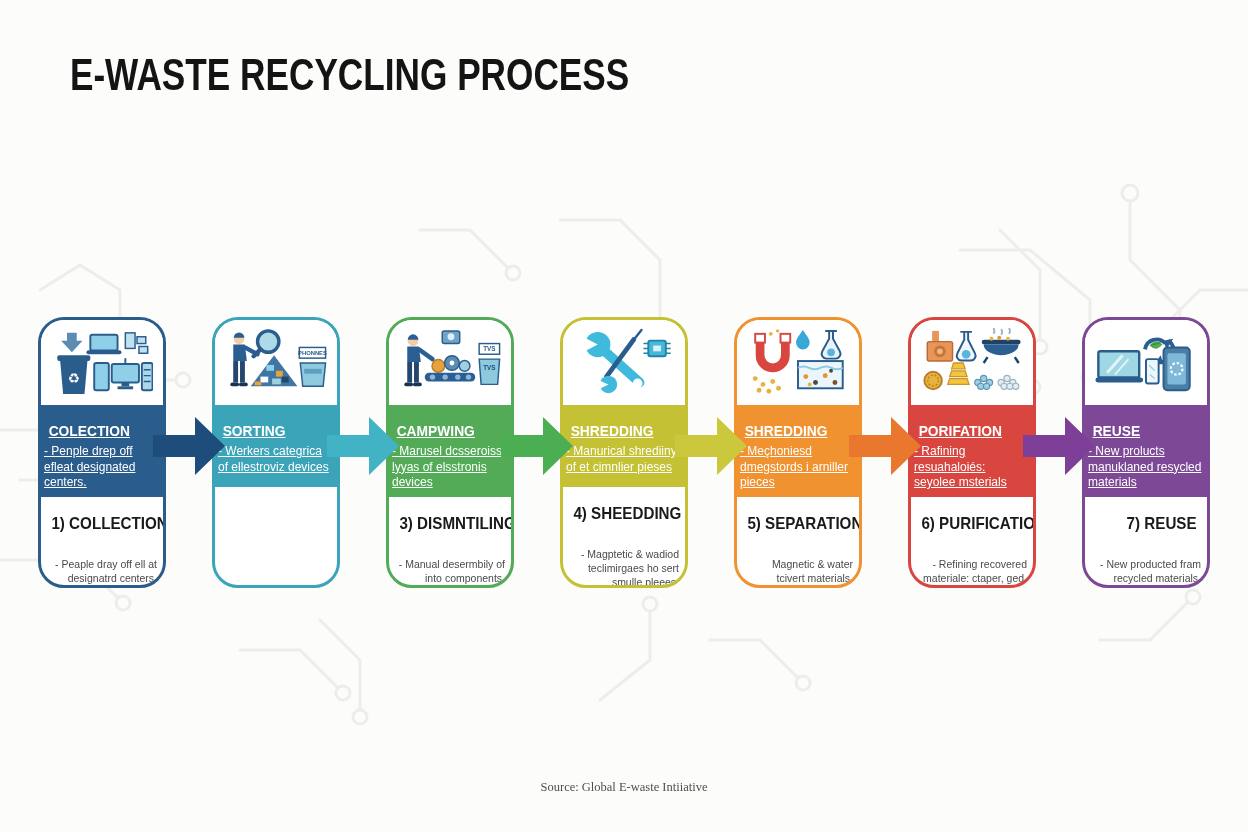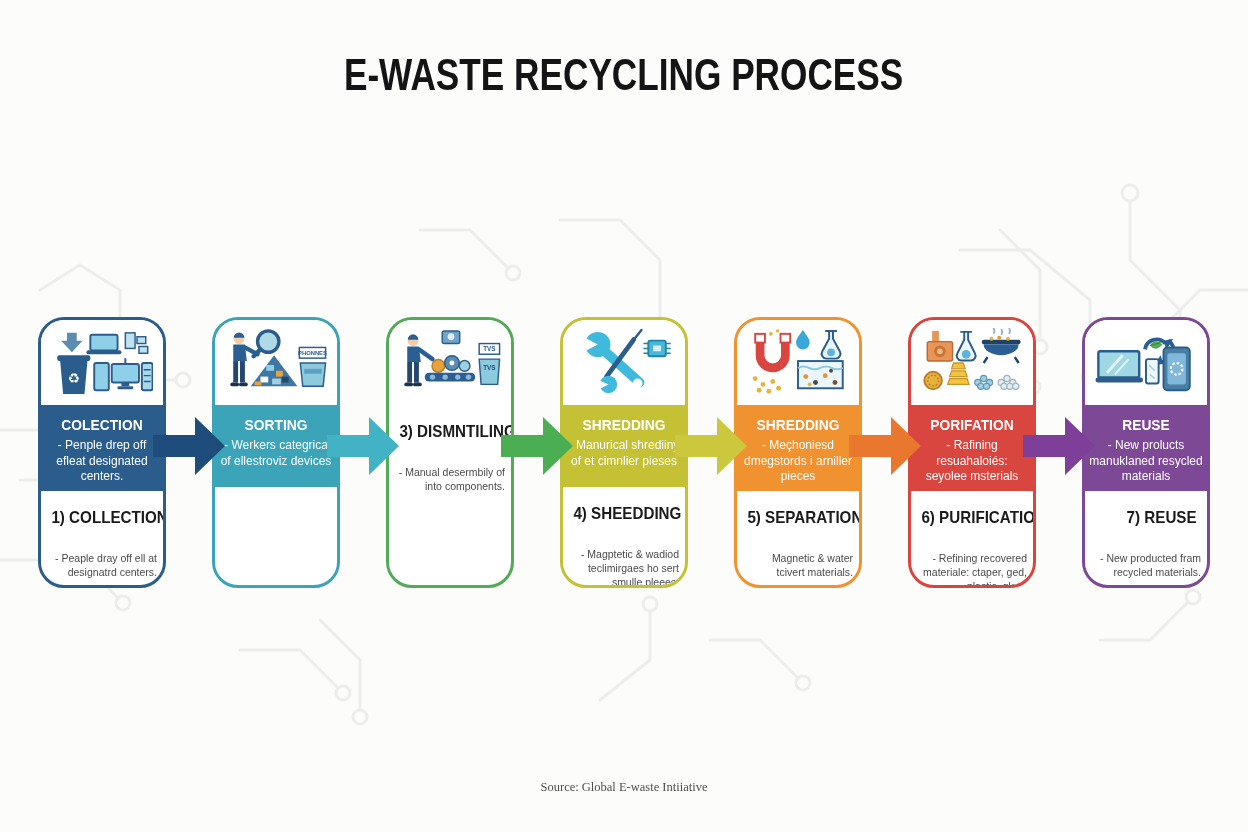--- a/index.html
+++ b/index.html
@@ -1,36 +1,36 @@
 <!DOCTYPE html>
 <html><head>
 <meta charset="utf-8">
 <style>
   html,body{margin:0;padding:0;}
   body{
     width:1248px;height:832px;position:relative;overflow:hidden;
     background:#fcfcfb;font-family:"Liberation Sans", sans-serif;
   }
   .bg-circuit{position:absolute;inset:0;z-index:0;}
-  .title-wrap{position:absolute;top:50px;left:0;width:100%;text-align:center;z-index:1;}
+  .title-wrap{position:absolute;top:50px;left:0;width:100%;text-align:left;z-index:1;}
   .main-title{
     display:inline-block;font-size:44px;font-weight:bold;color:#141414;
     transform:scaleX(0.80);transform-origin:center;letter-spacing:0px;white-space:nowrap;
   }
   .row{position:absolute;top:317px;left:38px;display:flex;align-items:flex-start;z-index:1;}
   .card{
     width:128px;height:271px;box-sizing:border-box;background:#fff;
     border:3px solid var(--accent);border-radius:26px;overflow:hidden;
     display:flex;flex-direction:column;position:relative;z-index:1;flex:none;
   }
   .icon-area{height:85px;flex:none;display:flex;align-items:center;justify-content:center;background:#fff;}
   .icon-area svg{display:block;}
   .band{
-    background:var(--accent);color:#fff;text-align:center;flex:none;
-    min-height:82px;box-sizing:border-box;padding:11px 3px 6px;
+    background:var(--accent);color:#fff;text-align:left;flex:none;
+    min-height:82px;box-sizing:border-box;padding:17px 3px 6px;text-decoration:underline;
   }
   .band-title{font-weight:bold;font-size:15px;transform:scaleX(0.92);margin-bottom:5px;white-space:nowrap;}
   .band-sub{font-size:12px;line-height:1.3;}
   .bottom{flex:1;text-align:right;padding:17px 6px 6px;}
   .num-title{font-weight:bold;font-size:16.5px;color:#1a1a1a;transform:scaleX(0.92);margin-bottom:8px;white-space:nowrap;}
   .desc{font-size:10.5px;color:#4a4a4a;line-height:1.35;margin-top:24px;}
   .arrow-wrap{width:46px;height:271px;flex:none;position:relative;z-index:2;}
   .arrow-svg{position:absolute;top:100px;left:-13px;width:72px;height:58px;}
   .arrow-svg polygon{fill:var(--arrow-color);}
   .source{
@@ -182,20 +182,24 @@
         <circle cx="34" cy="50.5" r="2.8" fill="#8fb6d6"></circle>
         <circle cx="47" cy="50.5" r="2.8" fill="#8fb6d6"></circle>
         <circle cx="60" cy="50.5" r="2.8" fill="#8fb6d6"></circle>
         <circle cx="71" cy="50.5" r="2.8" fill="#8fb6d6"></circle>
         <rect x="82" y="16" width="21" height="11" fill="#ffffff" stroke="#2b5d8c" stroke-width="1.5"></rect>
         <text x="92.5" y="24" font-size="6.5" font-weight="bold" fill="#2b5d8c" text-anchor="middle">TVS</text>
         <path d="M82,32 h21 l-2,26 h-17 z" fill="#8ecade" stroke="#2b5d8c" stroke-width="1.5"></path>
         <text x="92.5" y="43" font-size="6.5" font-weight="bold" fill="#1d4e7d" text-anchor="middle">TVS</text>
       </svg>
     </div>
+    <div class="band">
+      <div class="band-title">CAMPWING</div>
+      <div class="band-sub">- Marusel dcsseroiss lyyas of elsstronis devices</div>
+    </div>
     <div class="bottom">
       <div class="num-title">3) DISMNTILING</div>
       <div class="desc">- Manual desermbily of into components.</div>
     </div>
   </div>
 
   <div class="arrow-wrap" style="--arrow-color: #4cae53;">
     <svg class="arrow-svg" viewBox="0 0 72 58">
         <polygon points="0,18 42,18 42,0 72,29 42,58 42,40 0,40"></polygon>
       </svg>

